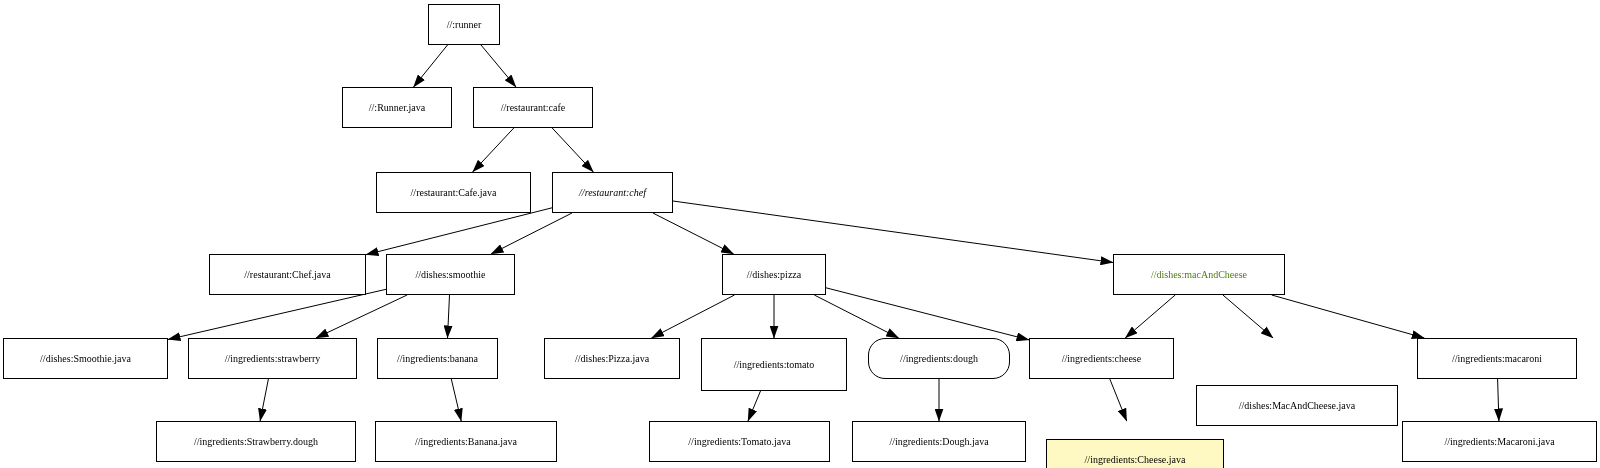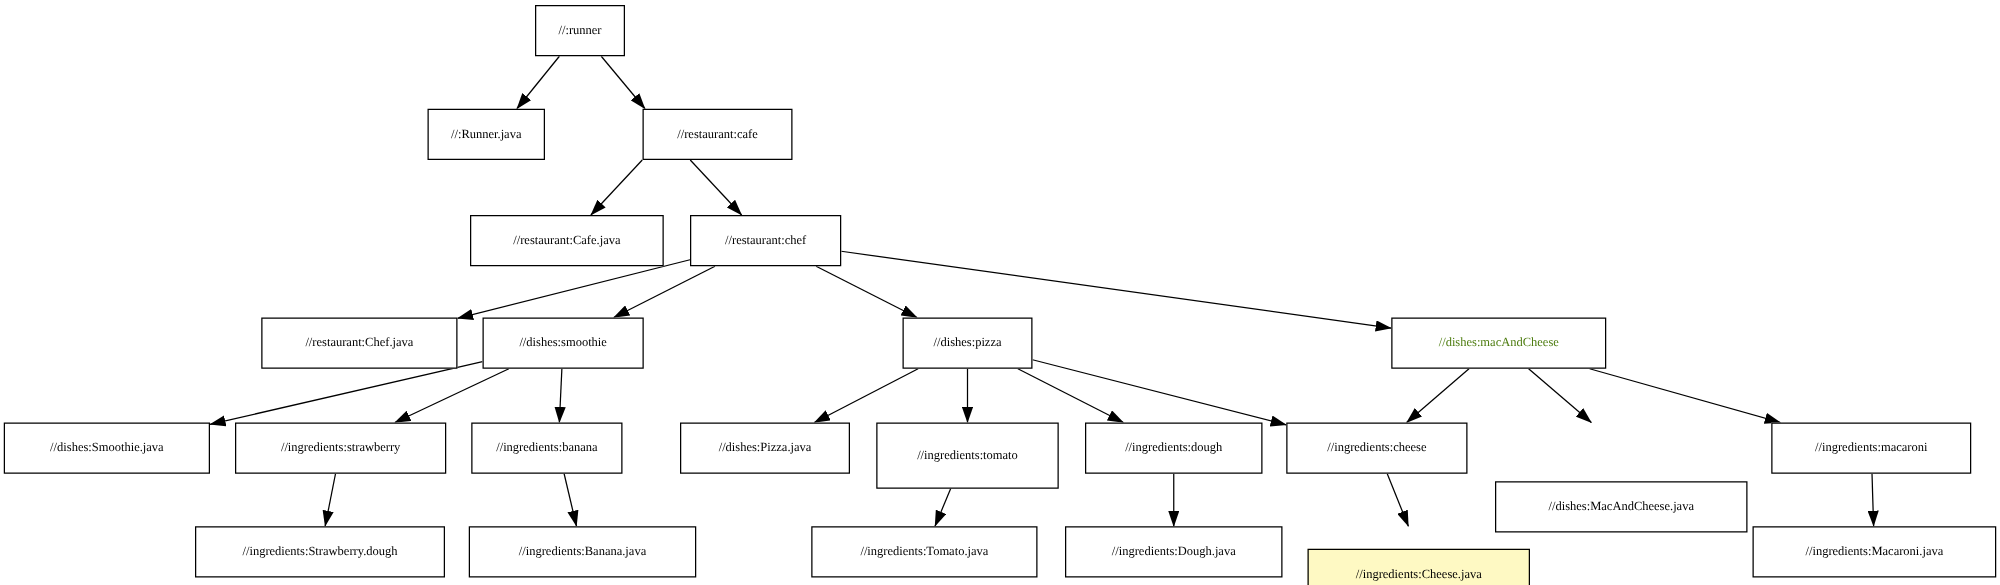--- a/index.html
+++ b/index.html
@@ -68,34 +68,34 @@
         <line x1="1222.9" y1="295.0" x2="1273.1" y2="338.0" stroke="#000000" stroke-width="1" marker-end="url(#arrowhead)"></line>
         <line x1="1271.7" y1="295.0" x2="1424.3" y2="338.0" stroke="#000000" stroke-width="1" marker-end="url(#arrowhead)"></line>
         <line x1="765.5" y1="379.0" x2="748.0" y2="421.0" stroke="#000000" stroke-width="1" marker-end="url(#arrowhead)"></line>
         <line x1="939.0" y1="379.0" x2="939.0" y2="421.0" stroke="#000000" stroke-width="1" marker-end="url(#arrowhead)"></line>
         <line x1="1109.8" y1="379.0" x2="1126.7" y2="421.0" stroke="#000000" stroke-width="1" marker-end="url(#arrowhead)"></line>
         <line x1="1497.6" y1="379.0" x2="1498.9" y2="421.0" stroke="#000000" stroke-width="1" marker-end="url(#arrowhead)"></line>
       </g>
   </svg>
   <div id="nodes">
       <div class="graph-node" style="left: 428px; top: 4px; width: 72px; height: 41px; background: rgb(255, 255, 255); border-color: rgb(0, 0, 0); color: rgb(0, 0, 0);">//:runner</div>
-      <div class="graph-node" style="left: 342px; top: 87px; width: 94px; height: 41px; background: rgb(255, 255, 255); border-color: rgb(0, 0, 0); color: rgb(0, 0, 0); text-align: right;">//:Runner.java</div>
-      <div class="graph-node" style="left: 473px; top: 87px; width: 120px; height: 41px; background: rgb(255, 255, 255); border-color: rgb(0, 0, 0); color: rgb(0, 0, 0); margin-left: 41px;">//restaurant:cafe</div>
+      <div class="graph-node" style="left: 342px; top: 87px; width: 110px; height: 41px; background: rgb(255, 255, 255); border-color: rgb(0, 0, 0); color: rgb(0, 0, 0); text-align: right;">//:Runner.java</div>
+      <div class="graph-node" style="left: 473px; top: 87px; width: 120px; height: 41px; background: rgb(255, 255, 255); border-color: rgb(0, 0, 0); color: rgb(0, 0, 0);">//restaurant:cafe</div>
       <div class="graph-node" style="left: 376px; top: 172px; width: 155px; height: 41px; background: rgb(255, 255, 255); border-color: rgb(0, 0, 0); color: rgb(0, 0, 0);">//restaurant:Cafe.java</div>
-      <div class="graph-node" style="left: 552px; top: 172px; width: 121px; height: 41px; background: rgb(255, 255, 255); border-color: rgb(0, 0, 0); color: rgb(0, 0, 0);">//restaurant:chef</div>
+      <div class="graph-node" style="left: 552px; top: 172px; width: 121px; height: 41px; background: rgb(255, 255, 255); border-color: rgb(0, 0, 0); color: rgb(0, 0, 0); font-style: italic;">//restaurant:chef</div>
       <div class="graph-node" style="left: 209px; top: 254px; width: 157px; height: 41px; background: rgb(255, 255, 255); border-color: rgb(0, 0, 0); color: rgb(0, 0, 0);">//restaurant:Chef.java</div>
       <div class="graph-node" style="left: 386px; top: 254px; width: 129px; height: 41px; background: rgb(255, 255, 255); border-color: rgb(0, 0, 0); color: rgb(0, 0, 0);">//dishes:smoothie</div>
       <div class="graph-node" style="left: 722px; top: 254px; width: 104px; height: 41px; background: rgb(255, 255, 255); border-color: rgb(0, 0, 0); color: rgb(0, 0, 0);">//dishes:pizza</div>
       <div class="graph-node" style="left: 1113px; top: 254px; width: 172px; height: 41px; background: rgb(255, 255, 255); border-color: rgb(0, 0, 0); color: #4d7c0f;">//dishes:macAndCheese</div>
       <div class="graph-node" style="left: 3px; top: 338px; width: 165px; height: 41px; background: rgb(255, 255, 255); border-color: rgb(0, 0, 0); color: rgb(0, 0, 0);">//dishes:Smoothie.java</div>
       <div class="graph-node" style="left: 188px; top: 338px; width: 169px; height: 41px; background: rgb(255, 255, 255); border-color: rgb(0, 0, 0); color: rgb(0, 0, 0);">//ingredients:strawberry</div>
       <div class="graph-node" style="left: 377px; top: 338px; width: 121px; height: 41px; background: rgb(255, 255, 255); border-color: rgb(0, 0, 0); color: rgb(0, 0, 0);">//ingredients:banana</div>
       <div class="graph-node" style="left: 544px; top: 338px; width: 136px; height: 41px; background: rgb(255, 255, 255); border-color: rgb(0, 0, 0); color: rgb(0, 0, 0);">//dishes:Pizza.java</div>
       <div class="graph-node" style="left: 701px; top: 338px; width: 146px; height: 53px; background: rgb(255, 255, 255); border-color: rgb(0, 0, 0); color: rgb(0, 0, 0);">//ingredients:tomato</div>
-      <div class="graph-node" style="left: 868px; top: 338px; width: 142px; height: 41px; background: rgb(255, 255, 255); border-color: rgb(0, 0, 0); color: rgb(0, 0, 0);">//ingredients:dough</div>
+      <div class="graph-node" style="left: 868px; top: 338px; width: 142px; height: 41px; background: rgb(255, 255, 255); border-color: rgb(0, 0, 0); color: rgb(0, 0, 0); border-radius: 17px;">//ingredients:dough</div>
       <div class="graph-node" style="left: 1029px; top: 338px; width: 145px; height: 41px; background: rgb(255, 255, 255); border-color: rgb(0, 0, 0); color: rgb(0, 0, 0);">//ingredients:cheese</div>
       <div class="graph-node" style="left: 1196px; top: 338px; width: 202px; height: 41px; background: rgb(255, 255, 255); border-color: rgb(0, 0, 0); color: rgb(0, 0, 0); margin-top: 47px;">//dishes:MacAndCheese.java</div>
       <div class="graph-node" style="left: 1417px; top: 338px; width: 160px; height: 41px; background: rgb(255, 255, 255); border-color: rgb(0, 0, 0); color: rgb(0, 0, 0);">//ingredients:macaroni</div>
       <div class="graph-node" style="left: 156px; top: 421px; width: 200px; height: 41px; background: rgb(255, 255, 255); border-color: rgb(0, 0, 0); color: rgb(0, 0, 0);">//ingredients:Strawberry.dough</div>
       <div class="graph-node" style="left: 375px; top: 421px; width: 182px; height: 41px; background: rgb(255, 255, 255); border-color: rgb(0, 0, 0); color: rgb(0, 0, 0);">//ingredients:Banana.java</div>
       <div class="graph-node" style="left: 649px; top: 421px; width: 181px; height: 41px; background: rgb(255, 255, 255); border-color: rgb(0, 0, 0); color: rgb(0, 0, 0);">//ingredients:Tomato.java</div>
       <div class="graph-node" style="left: 852px; top: 421px; width: 174px; height: 41px; background: rgb(255, 255, 255); border-color: rgb(0, 0, 0); color: rgb(0, 0, 0);">//ingredients:Dough.java</div>
       <div class="graph-node" style="left: 1046px; top: 439px; width: 178px; height: 41px; background: #fef9c3; border-color: rgb(0, 0, 0); color: rgb(0, 0, 0);">//ingredients:Cheese.java</div>
       <div class="graph-node" style="left: 1402px; top: 421px; width: 195px; height: 41px; background: rgb(255, 255, 255); border-color: rgb(0, 0, 0); color: rgb(0, 0, 0);">//ingredients:Macaroni.java</div>
     </div>

